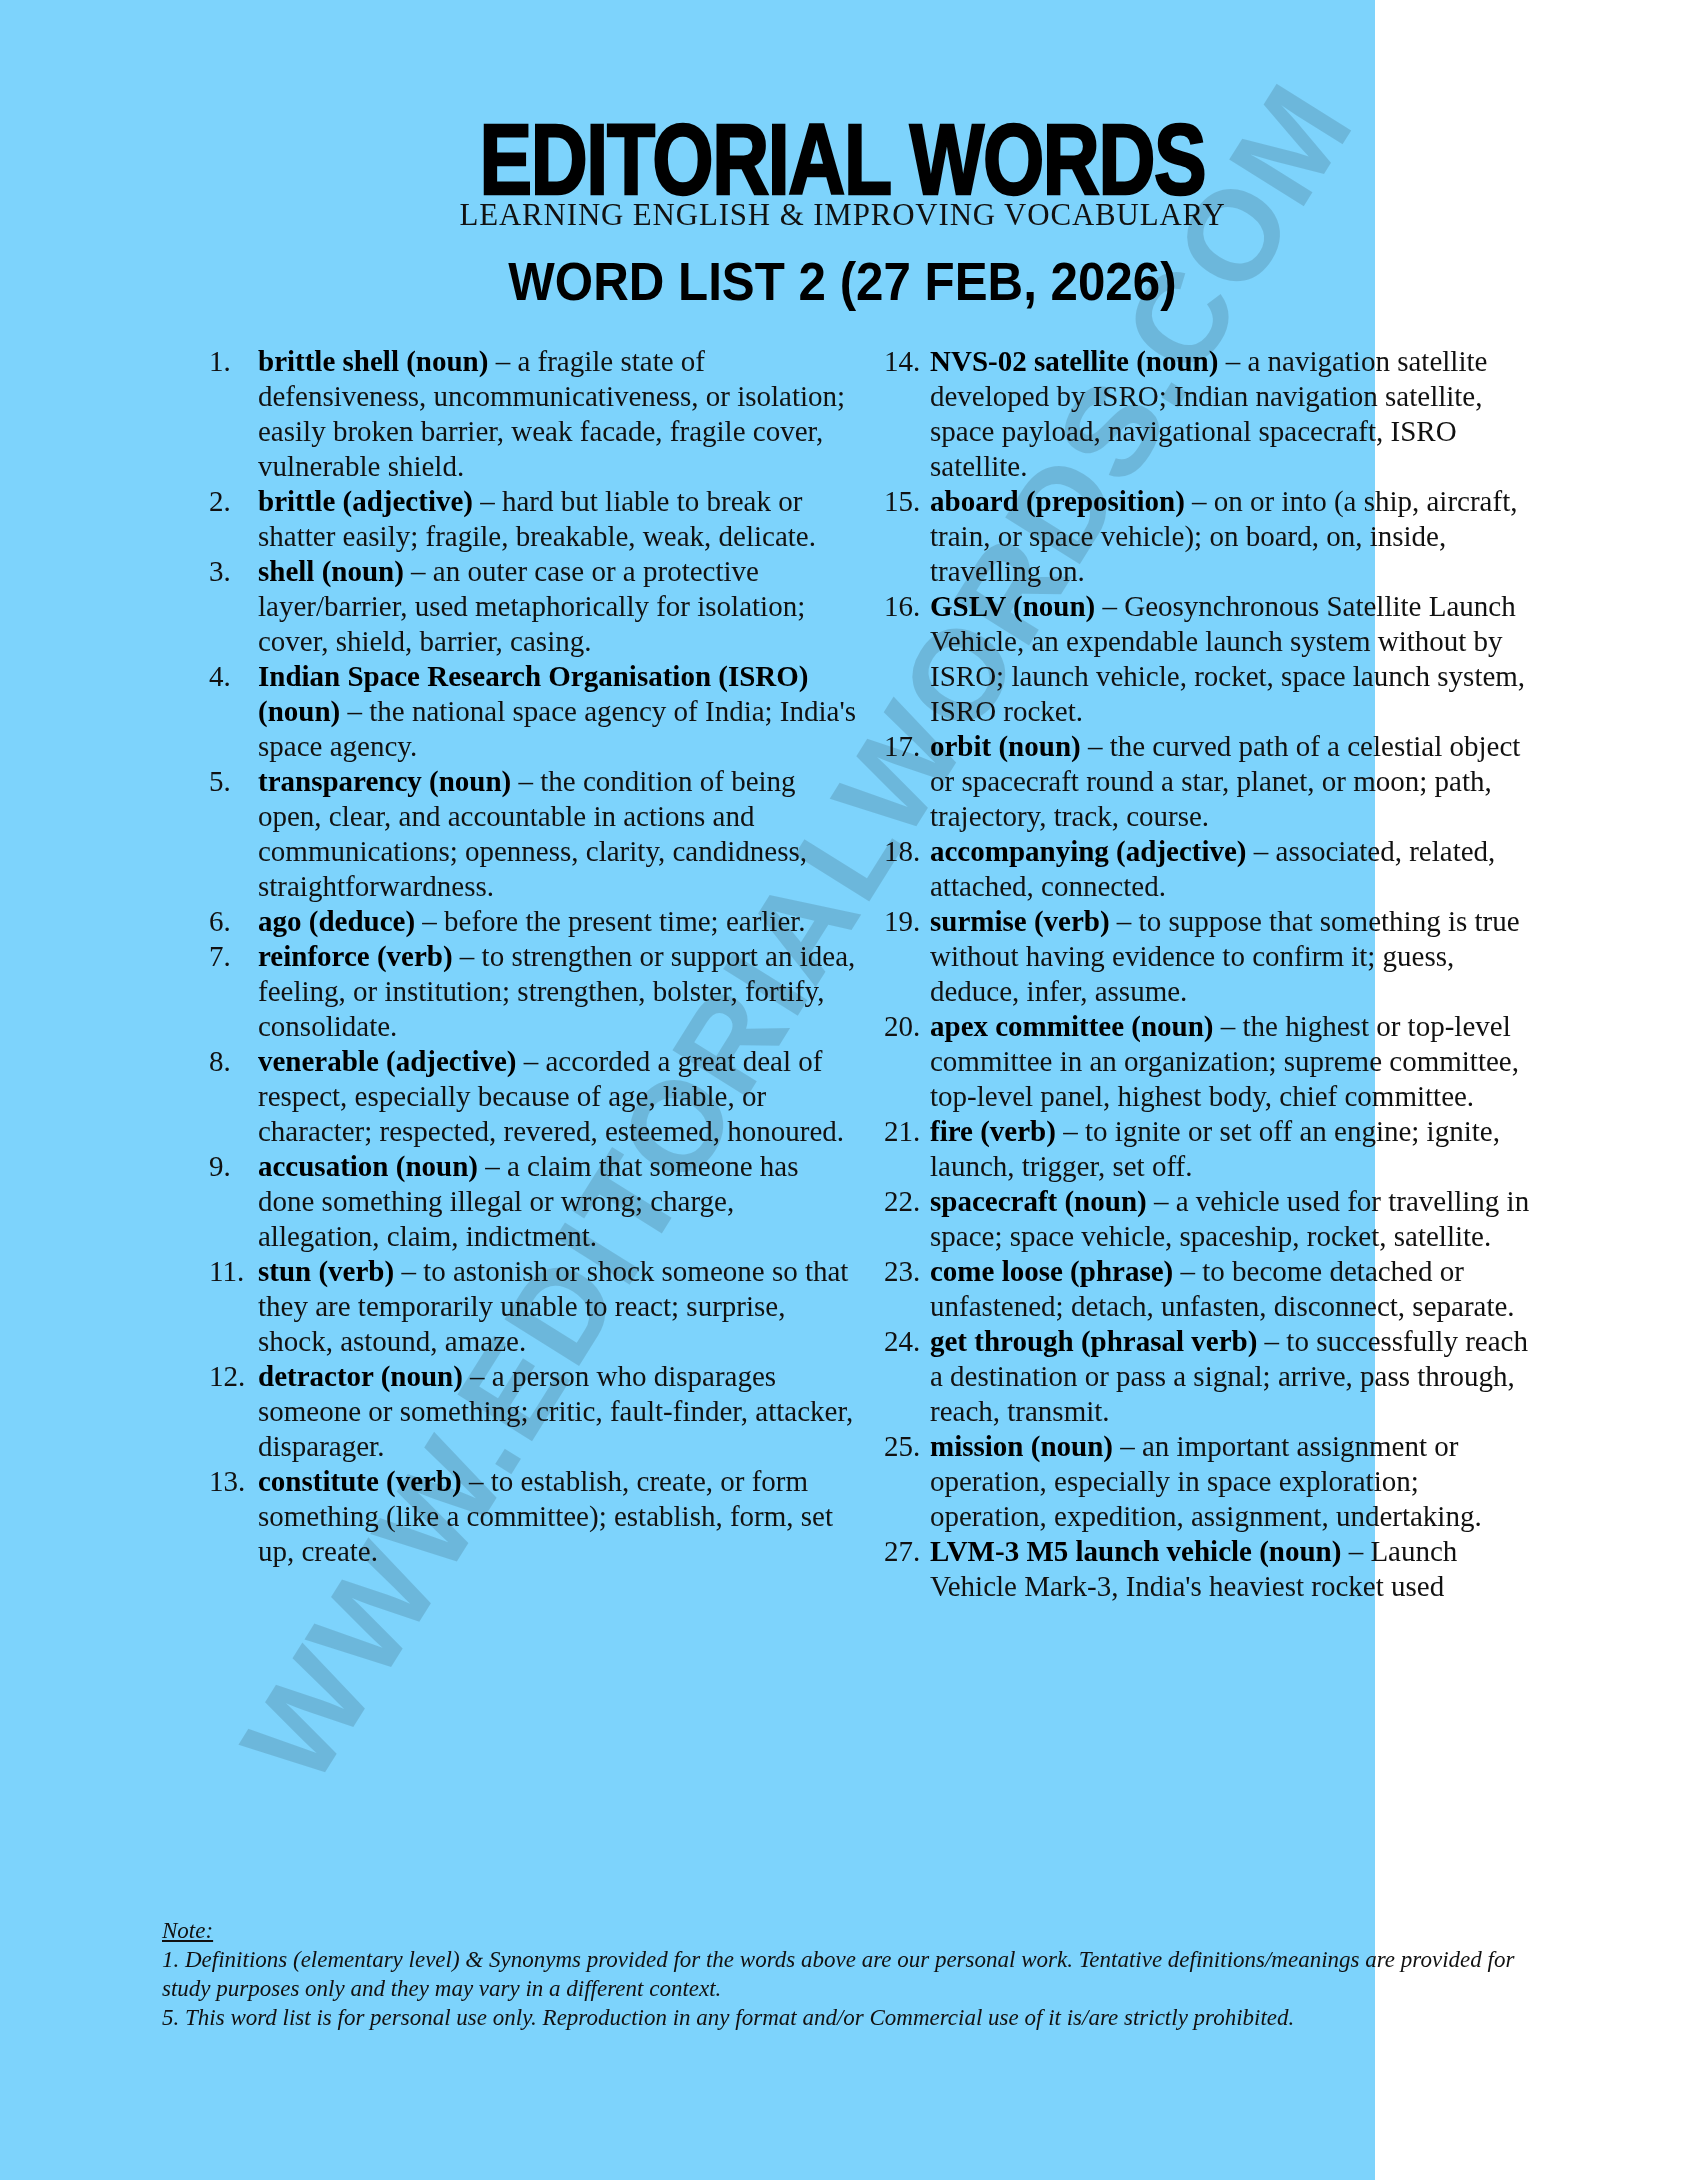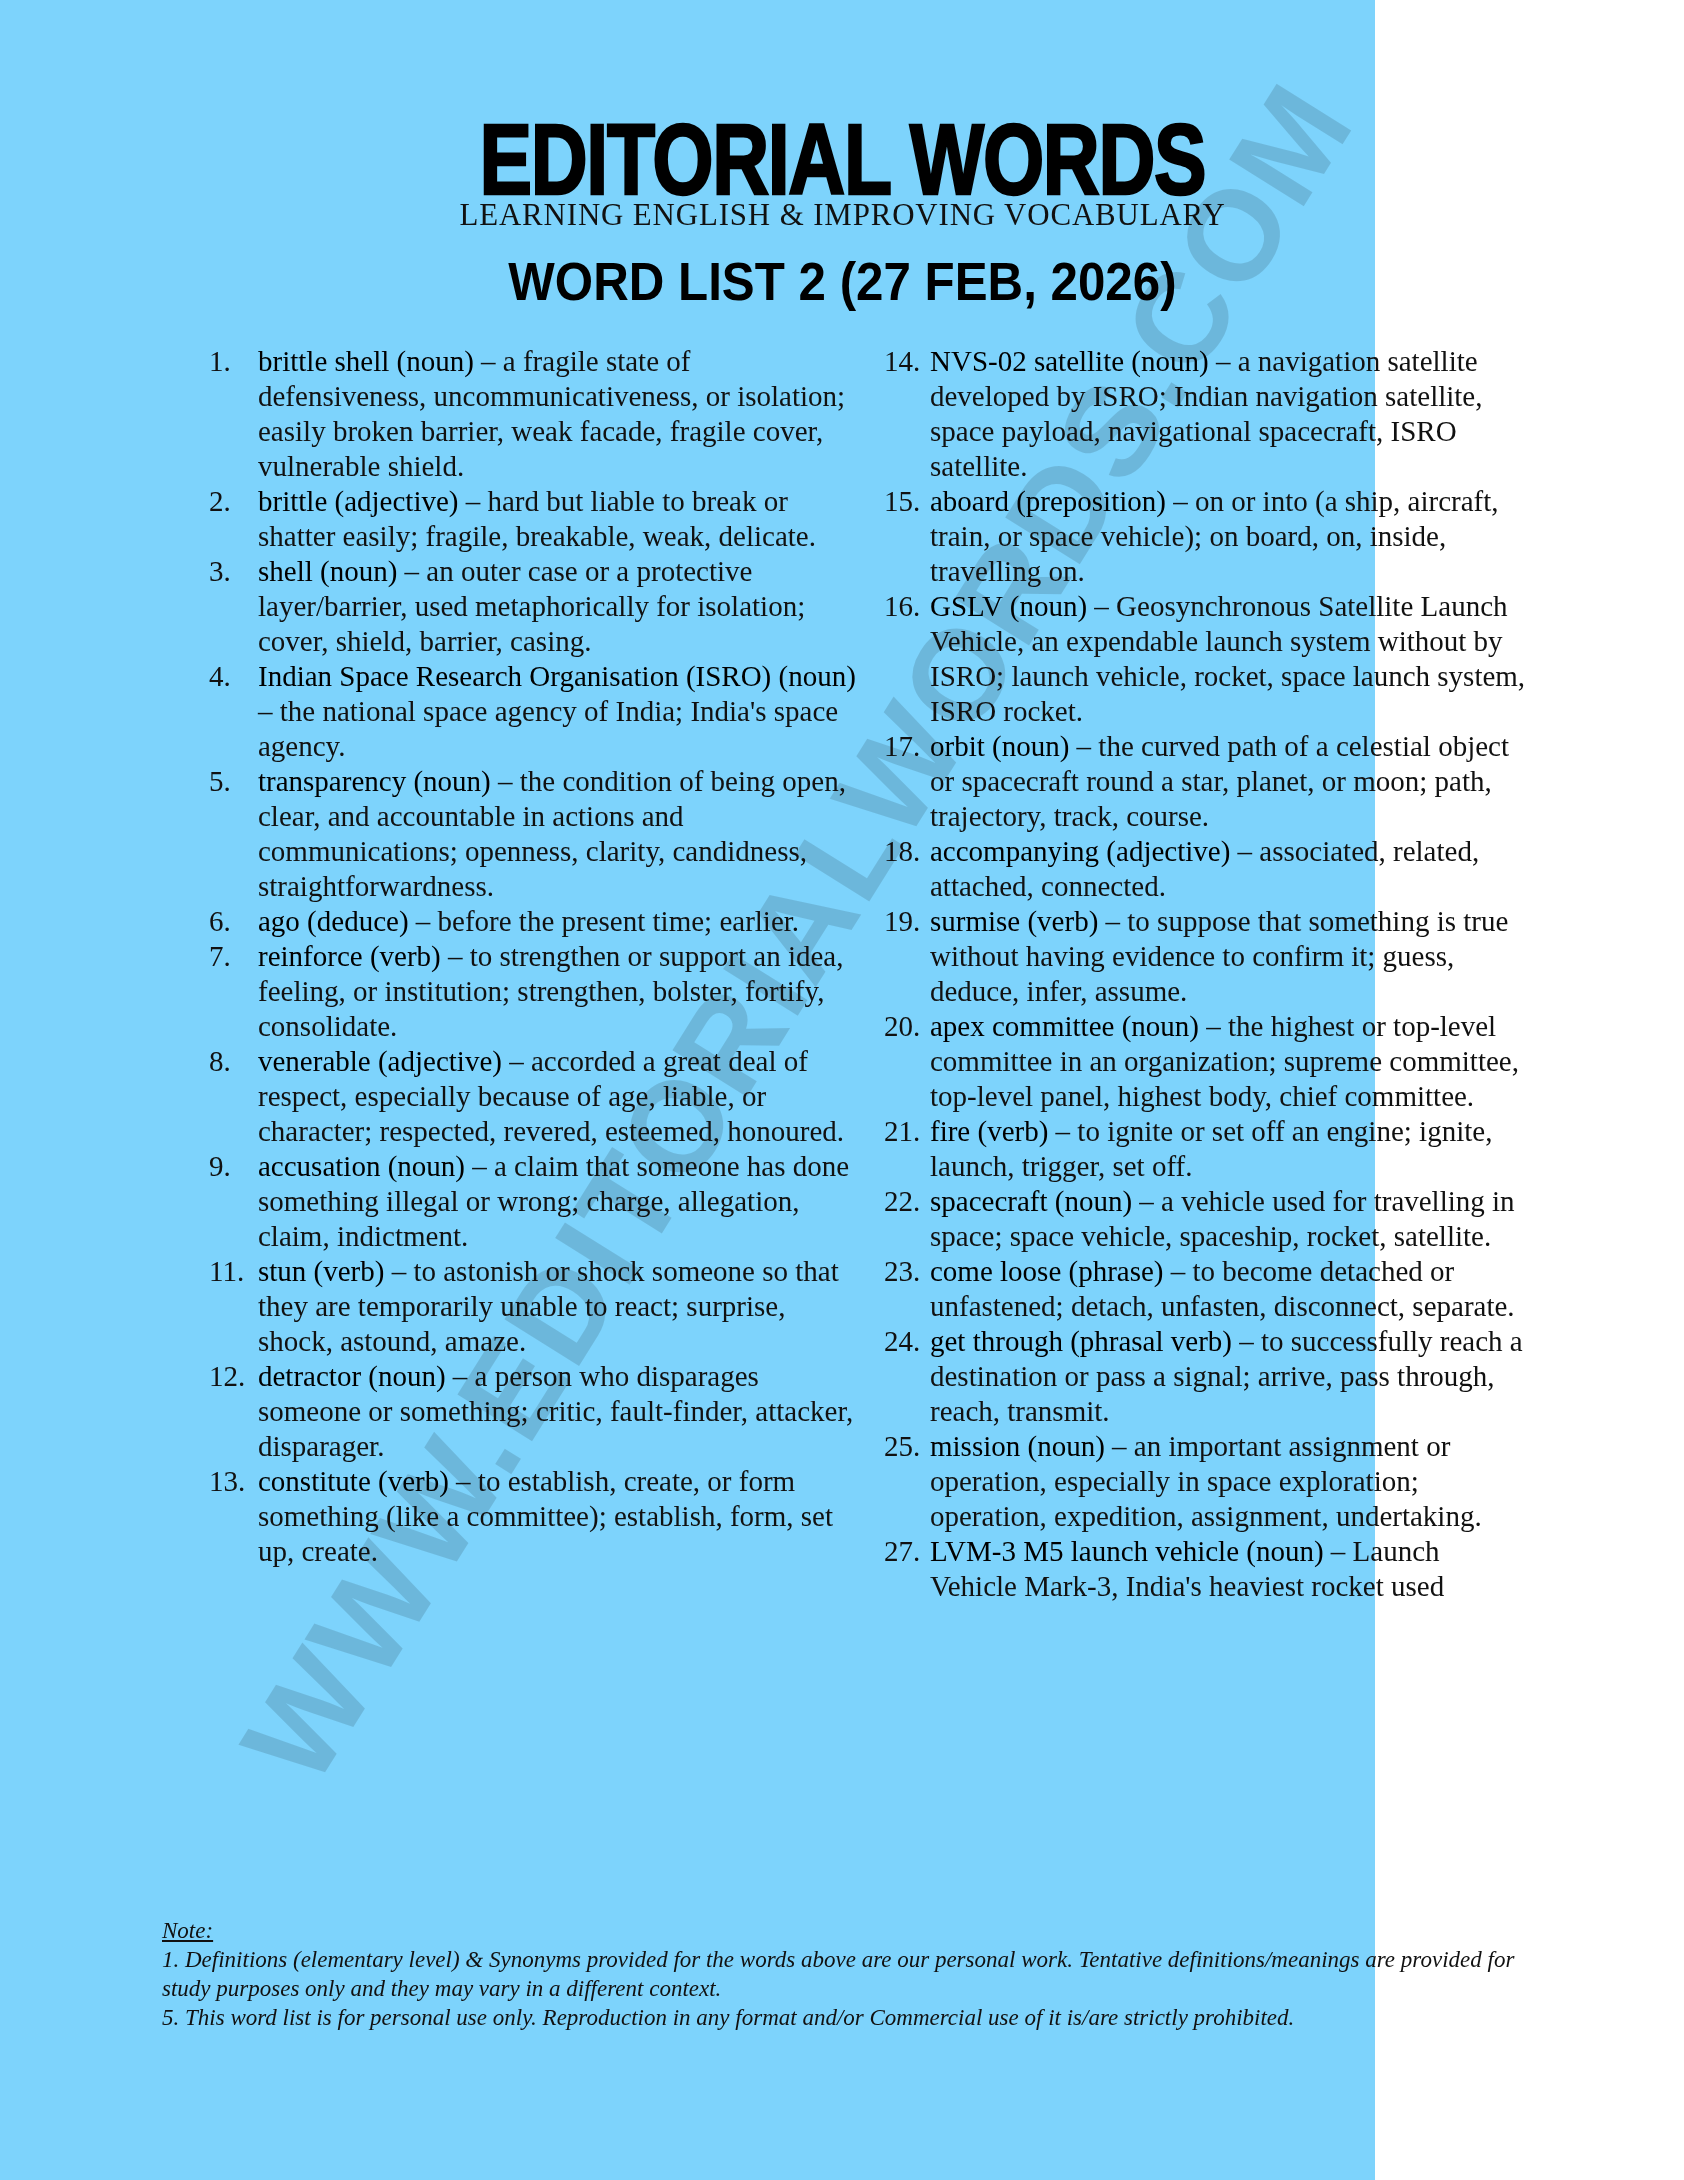--- a/index.html
+++ b/index.html
@@ -23,21 +23,21 @@
     font-family: "Liberation Sans", sans-serif; font-weight: 700; font-size: 53px;
     line-height: 60px; color: #000; transform: scaleX(0.93); transform-origin: 842px 0;
   }
 
   .column { position: absolute; top: 344px; font-family: "Liberation Serif", serif; font-size: 29px; line-height: 35px; color: #111; }
   .col-left { left: 209px; width: 647px; }
   .col-right { left: 884px; width: 647px; }
   .entry { position: relative; padding-left: 49px; }
   .col-right .entry { padding-left: 46px; }
   .entry .num { position: absolute; left: 0; top: 0; }
-  .entry .head { font-weight: 400; color: #000; }
+  .entry .head { font-weight: 700; color: #000; }
 
   .watermark {
     position: absolute; left: 153px; top: 1005px; width: 1618px;
     font-family: "Liberation Sans", sans-serif; font-weight: 700; font-size: 128px;
     color: rgba(0,0,0,0.13); letter-spacing: 3.4px; white-space: nowrap;
     transform: rotate(-58deg); transform-origin: 0 0; pointer-events: none;
     top: 1729px; left: 213px;
   }
 
   .notes { position: absolute; left: 162px; top: 1872px; width: 1380px; font-family: "Liberation Serif", serif; font-style: italic; font-size: 23px; line-height: 29px; color: #111; margin-top: 44px; }

